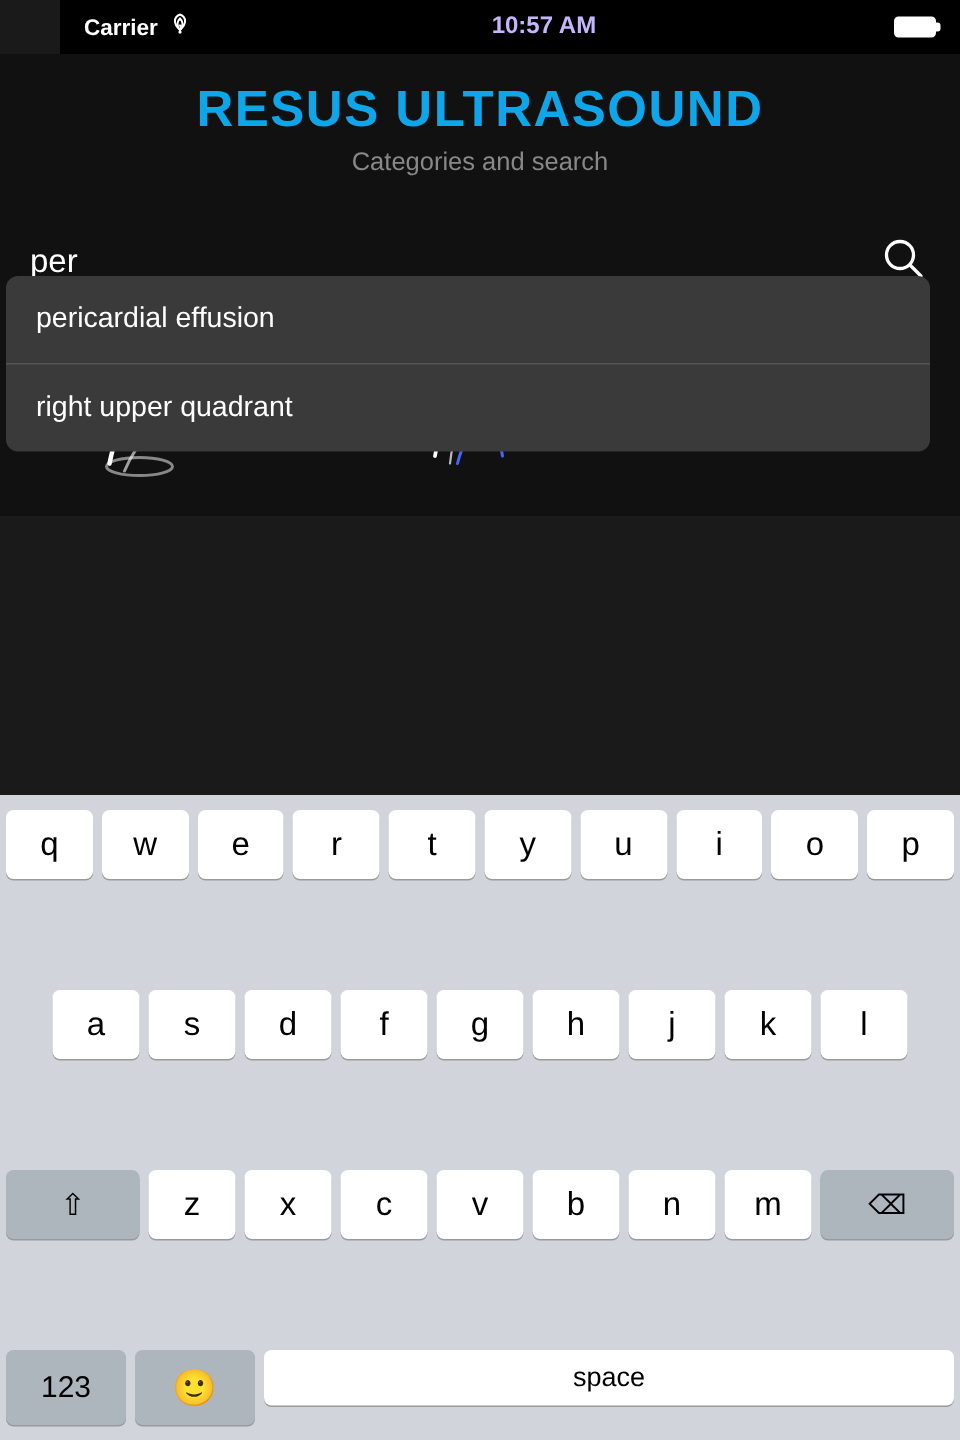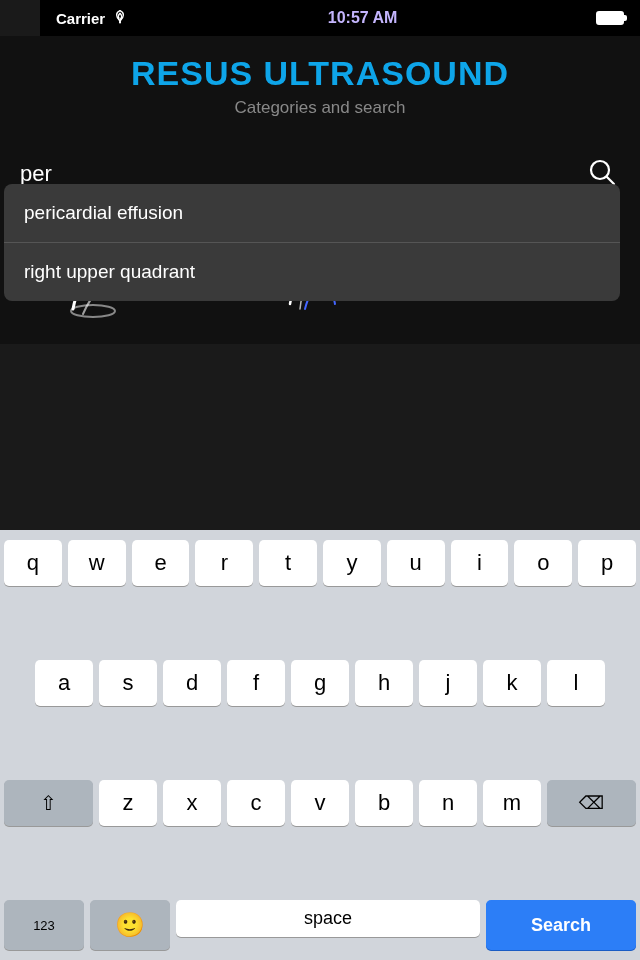--- a/index.html
+++ b/index.html
@@ -230,21 +230,21 @@
       padding: 4px 4px 8px;
       height: 64px;
     }
 
     .key-123 {
       background: #adb5bd;
       border-radius: 5px;
       display: flex;
       align-items: center;
       justify-content: center;
-      font-size: 13px;
+      font-size: 20px;
       font-weight: 400;
       color: #000;
       cursor: pointer;
       box-shadow: 0 1px 0 #999;
       width: 80px;
       height: 50px;
     }
 
     .key-emoji {
       background: #adb5bd;
@@ -409,15 +409,14 @@
       <div class="key">n</div>
       <div class="key">m</div>
       <div class="key gray wide" style="font-size:18px;">⌫</div>
     </div>
   </div>
 
   <div class="keyboard-bottom">
     <div class="key-123">123</div>
     <div class="key-emoji">🙂</div>
     <div class="key-space">space</div>
-    <div class="key-search">Search</div>
   </div>
 </div>
 
 </body></html>

